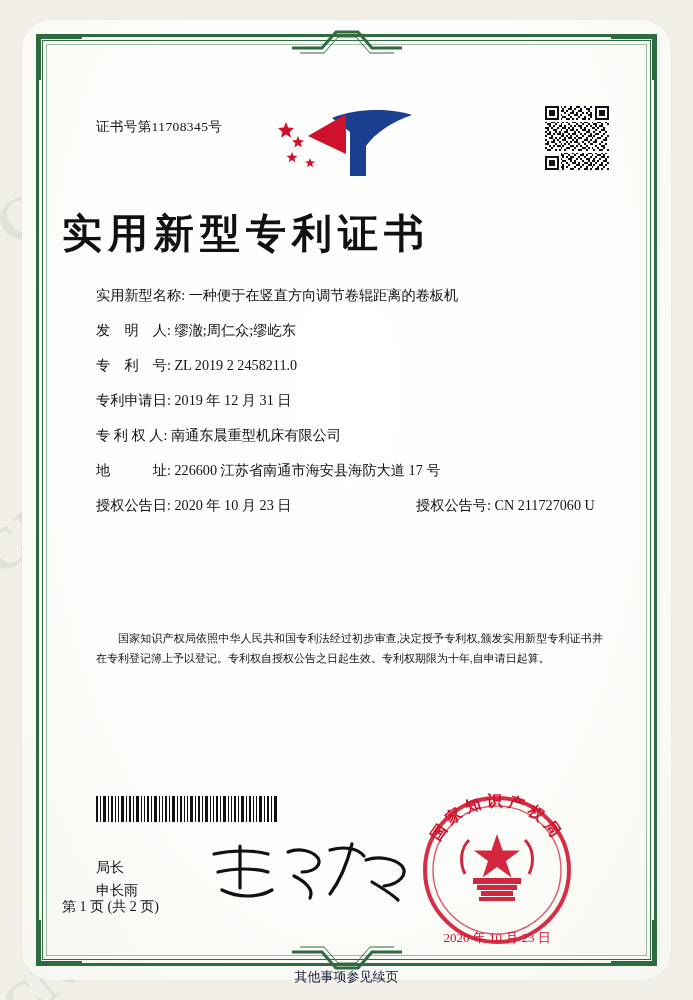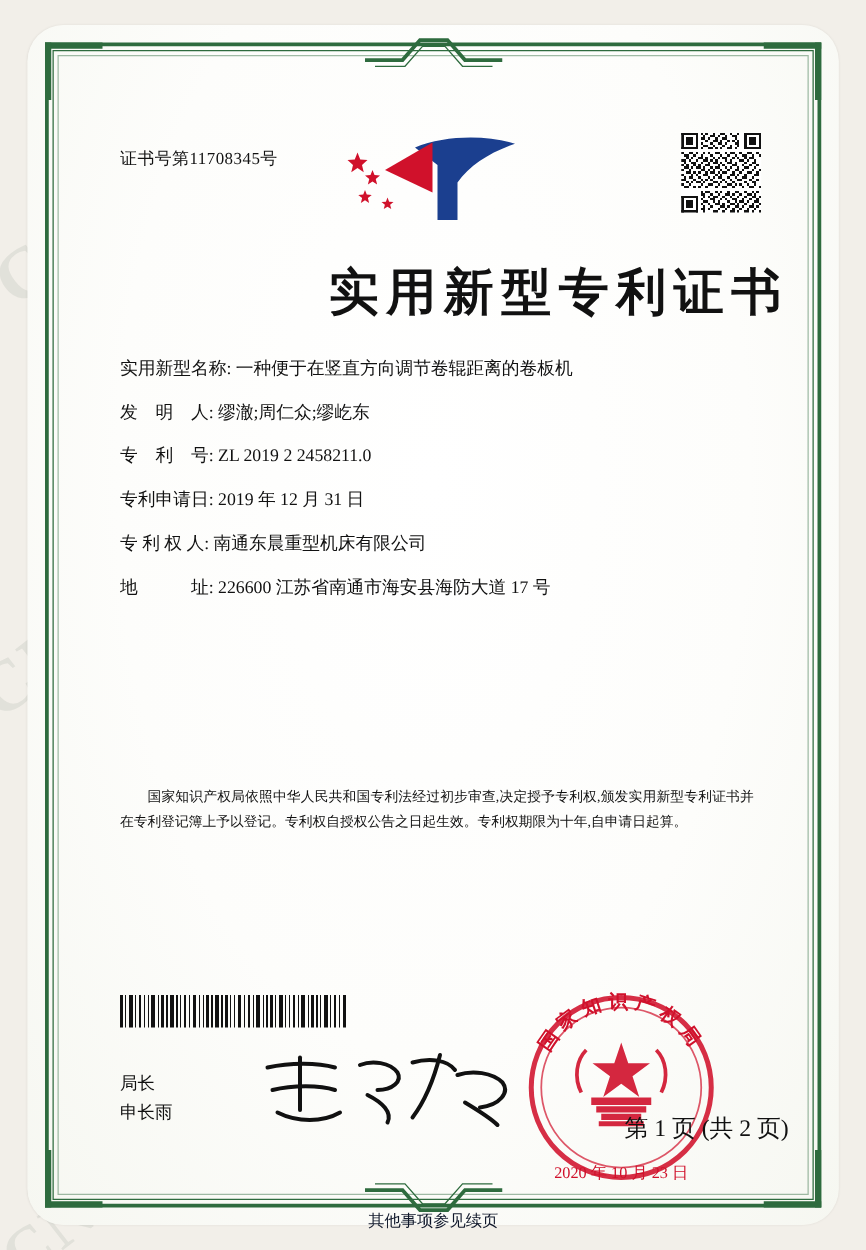--- a/index.html
+++ b/index.html
@@ -153,21 +153,21 @@
     transform: translateX(-50%);
     width: 150px;
     height: 82px;
   }
 
   .main-title {
     position: absolute;
     left: 0;
     right: 0;
     top: 140px;
-    text-align: right;
+    text-align: left;
     font-size: 40px;
     font-weight: bold;
     letter-spacing: 6px;
     color: #111;
     font-family: Liberation Mono, monospace;
   }
 
   .fields {
     position: absolute;
     left: 34px;
@@ -243,22 +243,22 @@
     top: 716px;
     width: 176px;
     height: 176px;
   }
 
   .page-no {
     position: absolute;
     left: 0;
     right: 0;
     bottom: 24px;
-    text-align: right;
-    font-size: 19px;
+    text-align: left;
+    font-size: 14px;
     color: #111;
   }
 
   .footnote {
     position: absolute;
     left: 0;
     right: 0;
     bottom: 14px;
     text-align: center;
     font-size: 13px;
@@ -638,20 +638,28 @@
         <span class="field-value">2019 年 12 月 31 日</span>
       </div>
       <div class="field-row">
         <span class="field-label">专 利 权 人:</span>
         <span class="field-value">南通东晨重型机床有限公司</span>
       </div>
       <div class="field-row">
         <span class="field-label">地　　　址:</span>
         <span class="field-value">226600 江苏省南通市海安县海防大道 17 号</span>
       </div>
+      <div class="field-row">
+        <span class="field-label">授权公告日:</span>
+        <span class="field-value">2020 年 10 月 23 日</span>
+        <span class="inline-second">
+          <span class="field-label">授权公告号:</span>
+          <span class="field-value">CN 211727060 U</span>
+        </span>
+      </div>
     </div>
 
     <div class="paragraphs">
       <p>国家知识产权局依照中华人民共和国专利法经过初步审查,决定授予专利权,颁发实用新型专利证书并在专利登记簿上予以登记。专利权自授权公告之日起生效。专利权期限为十年,自申请日起算。</p>
     </div>
 
     <div class="barcode">
       <svg width="182" height="26" viewBox="0 0 182 26" shape-rendering="crispEdges">
         <rect width="182" height="26" fill="#ffffff" opacity="0"></rect>
         <g fill="#111111">

